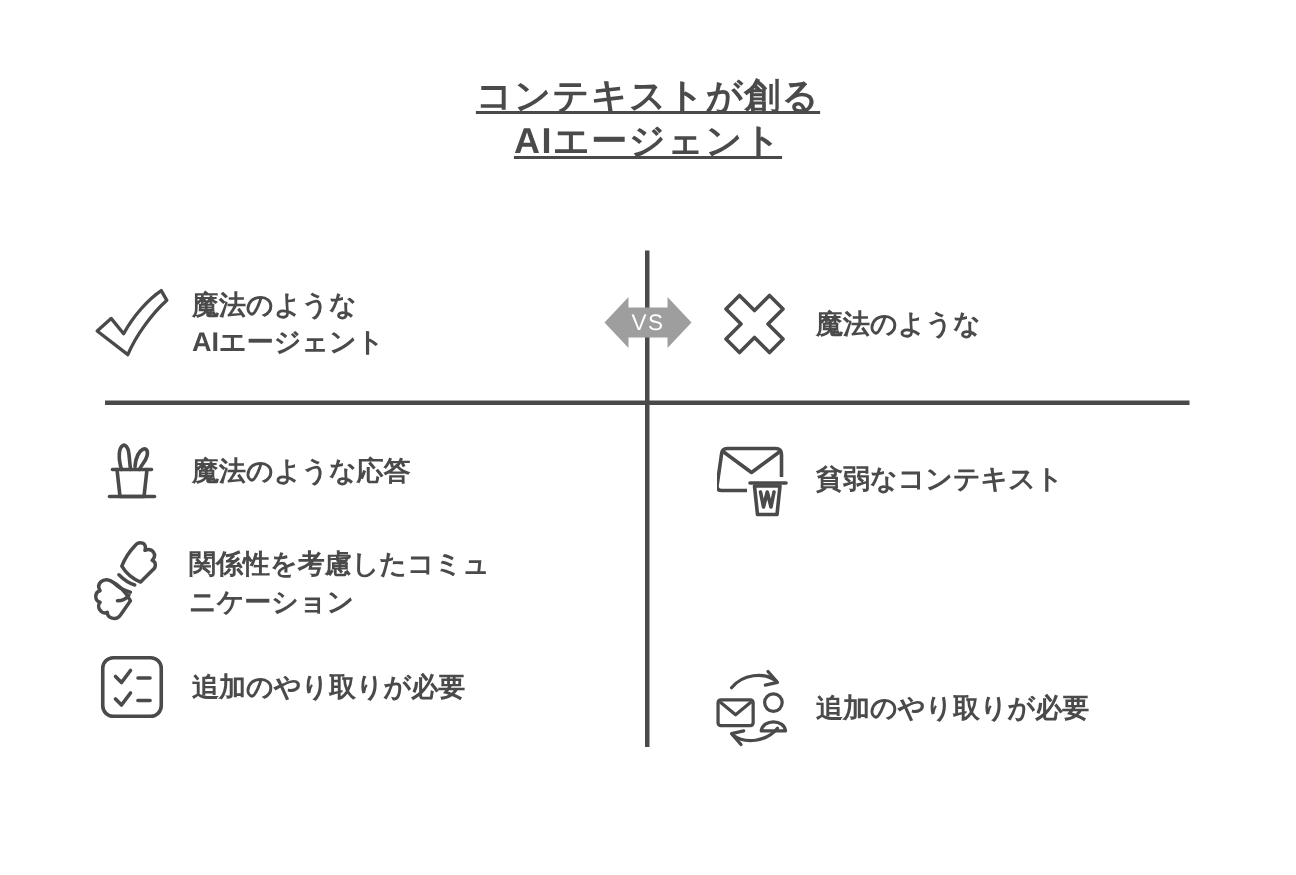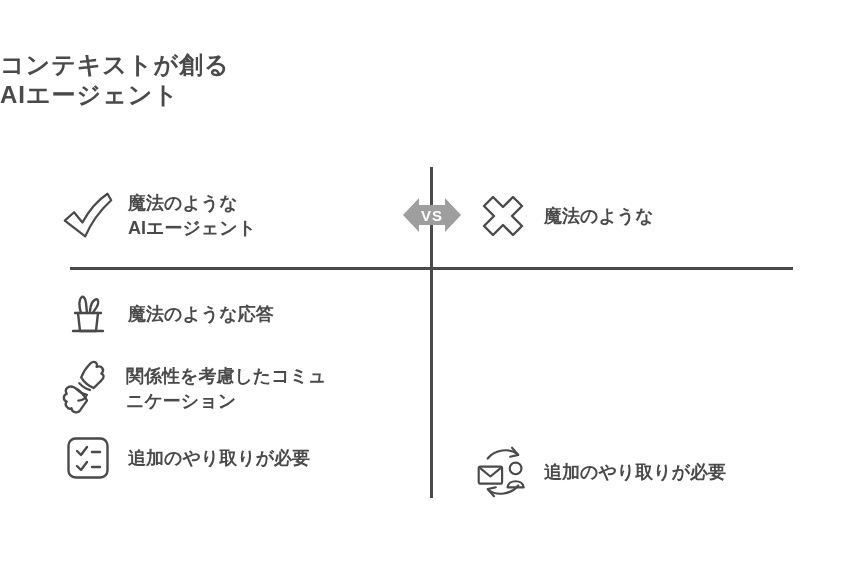--- a/index.html
+++ b/index.html
@@ -1,30 +1,30 @@
 <!DOCTYPE html>
 <html><head>
 <meta charset="utf-8">
 <style>
   html,body{margin:0;padding:0;background:#fff;}
   .canvas{
     position:relative;width:864px;height:583px;background:#ffffff;overflow:hidden;
     font-family:"Liberation Sans","DejaVu Sans",sans-serif;color:#4a4a4a;
   }
   .title{
-    position:absolute;left:0;top:50px;width:100%;text-align:left;
-    font-size:24px;font-weight:700;line-height:30px;letter-spacing:1px;
+    position:absolute;left:0;top:50px;width:100%;text-align:center;
+    font-size:24px;font-weight:700;line-height:30px;letter-spacing:1px;text-decoration:underline;
   }
   .v-line{position:absolute;left:430px;top:167px;width:3px;height:331px;background:#4a4a4a;}
   .h-line{position:absolute;left:70px;top:267px;width:723px;height:3px;background:#4a4a4a;}
   .vs-badge{position:absolute;left:402px;top:195px;width:60px;height:40px;}
   .vs-badge svg{position:absolute;left:0;top:0;}
   .vs-label{
     position:absolute;left:0;top:0;width:60px;height:40px;display:flex;align-items:center;justify-content:center;
-    color:#ffffff;font-size:15px;font-weight:700;letter-spacing:1px;
+    color:#ffffff;font-size:15px;font-weight:400;letter-spacing:1px;
   }
   .row{position:absolute;display:flex;align-items:center;}
   .icon-box{flex:0 0 auto;display:flex;align-items:center;justify-content:center;}
   .icon-box.lft{width:52px;}
   .icon-box.rgt{width:54px;}
   .txt{margin-left:14px;font-size:18px;font-weight:700;line-height:25px;}
   .txt.wrap{max-width:215px;}
   svg{display:block;}
   .stroke{fill:none;stroke:#4a4a4a;stroke-width:2.4;stroke-linecap:round;stroke-linejoin:round;}
   .stroke-w{fill:#ffffff;stroke:#4a4a4a;stroke-width:2.4;stroke-linecap:round;stroke-linejoin:round;}
@@ -102,20 +102,33 @@
         <rect class="stroke" x="3.5" y="3.5" width="39" height="39" rx="7"></rect>
         <polyline class="stroke" points="12,16 16,20 22,12"></polyline>
         <line class="stroke" x1="27" y1="17" x2="35" y2="17"></line>
         <polyline class="stroke" points="12,31 16,35 22,27"></polyline>
         <line class="stroke" x1="27" y1="32" x2="35" y2="32"></line>
       </svg>
     </span>
     <span class="txt">追加のやり取りが必要</span>
   </div>
 
+  <div class="row" style="left:476px;top:292px;height:54px;">
+    <span class="icon-box rgt">
+      <svg width="50" height="52" viewBox="0 0 50 52">
+        <path class="stroke" d="M3,10 q0,-4 4,-4 h32 q4,0 4,4 v20 q0,4 -4,4 h-36 q-3,0 -3,-3 z"></path>
+        <polyline class="stroke" points="4,8 23,22 42,8"></polyline>
+        <rect x="20" y="25" width="28" height="27" fill="#ffffff" stroke="none"></rect>
+        <line class="stroke" x1="22" y1="29" x2="46" y2="29"></line>
+        <path class="stroke-w" d="M25,31 L27,50 H40 L42,31 Z"></path>
+        <polyline class="stroke" points="29,35 31,45 33.5,35 36,45 38,35"></polyline>
+      </svg>
+    </span>
+    <span class="txt">貧弱なコンテキスト</span>
+  </div>
 
 
   <div class="row" style="left:476px;top:440px;height:64px;">
     <span class="icon-box rgt">
       <svg width="58" height="58" viewBox="0 0 60 58">
         <path class="stroke" stroke-width="2.2" d="M13,14 C21,4 37,2 46,9"></path>
         <polyline class="stroke" stroke-width="2.2" points="40,2 47,10 38,12"></polyline>
         <path class="stroke" stroke-width="2.2" d="M47,44 C39,54 23,56 14,49"></path>
         <polyline class="stroke" stroke-width="2.2" points="20,56 13,48 22,46"></polyline>
         <rect class="stroke" x="3" y="23" width="26" height="19" rx="2"></rect>

